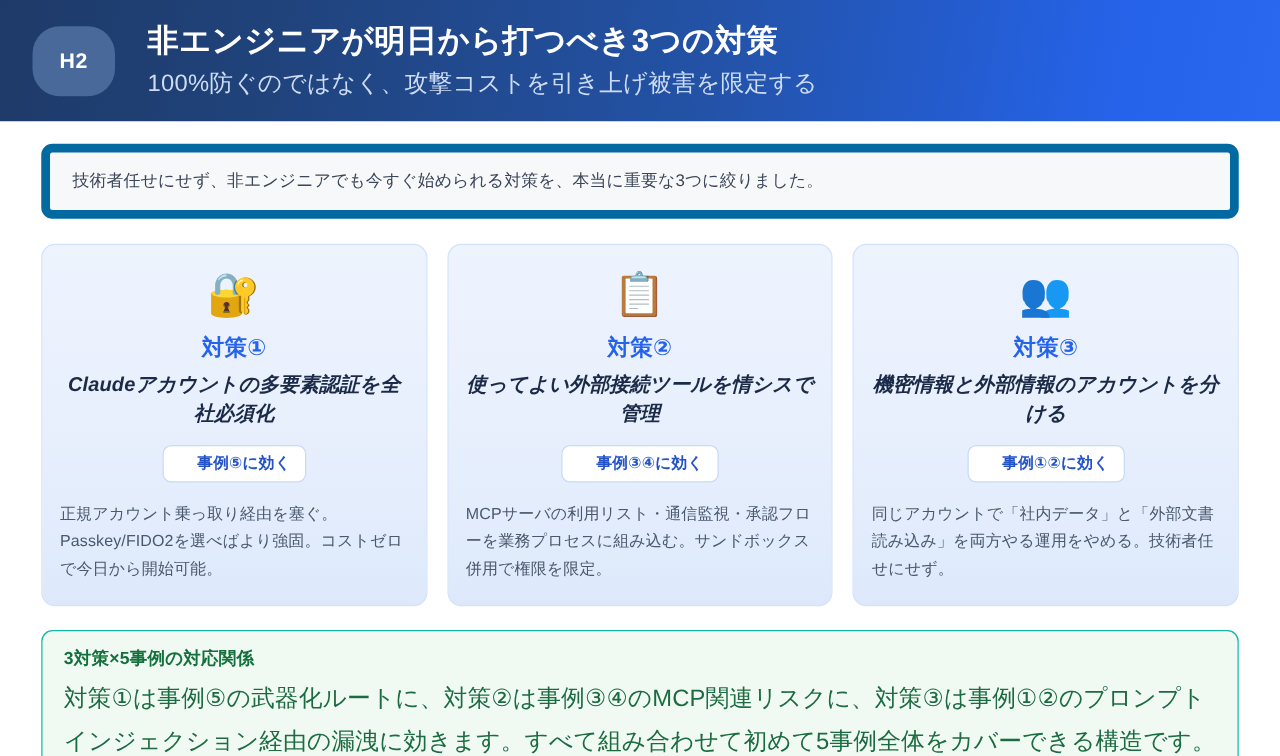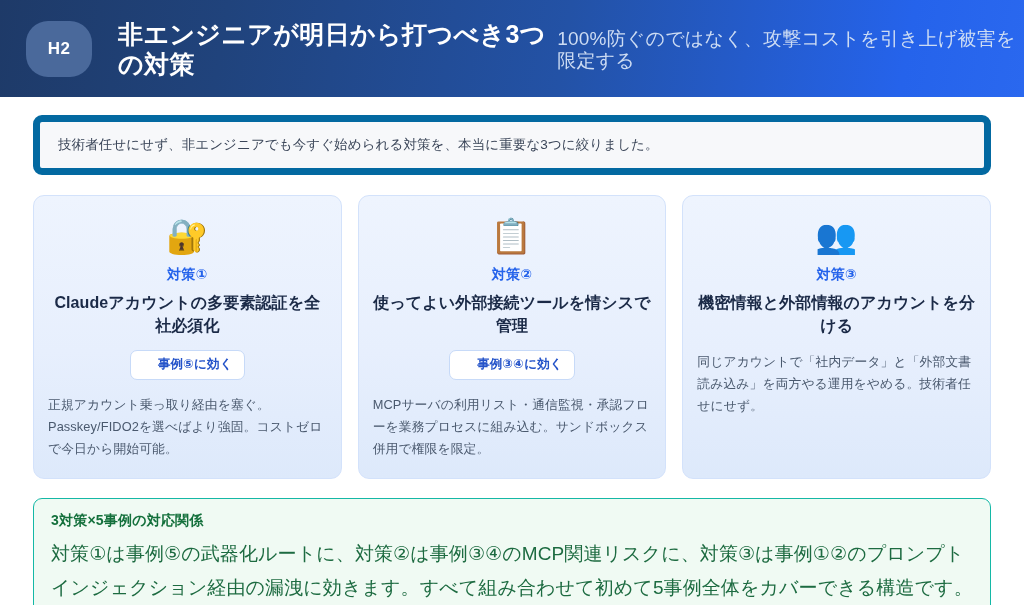--- a/index.html
+++ b/index.html
@@ -37,21 +37,21 @@
     font-weight: bold;
     display: flex;
     align-items: center;
     justify-content: center;
     letter-spacing: .5px;
     flex: 0 0 auto;
   }
   .header-text {
     margin-left: 26px;
     display: flex;
-    flex-direction: row;
+    flex-direction: column;
     justify-content: center;
   }
   .header-title {
     font-size: 25px;
     font-weight: bold;
     color: #ffffff;
     letter-spacing: .4px;
     line-height: 1.2;
   }
   .header-sub {
@@ -101,32 +101,33 @@
   .card-icon {
     font-size: 34px;
     line-height: 1;
     height: 40px;
     display: flex;
     align-items: center;
     justify-content: center;
   }
   .card-kicker {
     margin-top: 10px;
-    font-size: 14px;
+    font-size: 18px;
     font-weight: bold;
     color: #2563eb;
     letter-spacing: .2px;
   }
   .card-title {
     margin-top: 7px;
     font-size: 16px;
     font-weight: bold;
     color: #1b2a47;
     line-height: 1.45;
     letter-spacing: .1px;
+    font-style: italic;
   }
   .card-badge {
     margin-top: 13px;
     display: inline-block;
     background: #ffffff;
     border: 1px solid #c7daf8;
     border-radius: 7px;
     color: #2453c9;
     font-size: 12.5px;
     font-weight: bold;
@@ -197,20 +198,21 @@
       <div class="card-kicker">対策②</div>
       <div class="card-title">使ってよい外部接続ツールを情シスで管理</div>
       <div class="card-badge">事例③④に効く</div>
       <div class="card-body">MCPサーバの利用リスト・通信監視・承認フローを業務プロセスに組み込む。サンドボックス併用で権限を限定。</div>
     </div>
 
     <div class="card">
       <div class="card-icon">👥</div>
       <div class="card-kicker">対策③</div>
       <div class="card-title">機密情報と外部情報のアカウントを分ける</div>
+      <div class="card-badge">事例①②に効く</div>
       <div class="card-body">同じアカウントで「社内データ」と「外部文書読み込み」を両方やる運用をやめる。技術者任せにせず。</div>
     </div>
 
   </div>
 
   <div class="summary">
     <div class="summary-title">3対策×5事例の対応関係</div>
     <div class="summary-body">対策①は事例⑤の武器化ルートに、対策②は事例③④のMCP関連リスクに、対策③は事例①②のプロンプトインジェクション経由の漏洩に効きます。すべて組み合わせて初めて5事例全体をカバーできる構造です。</div>
   </div>
 

